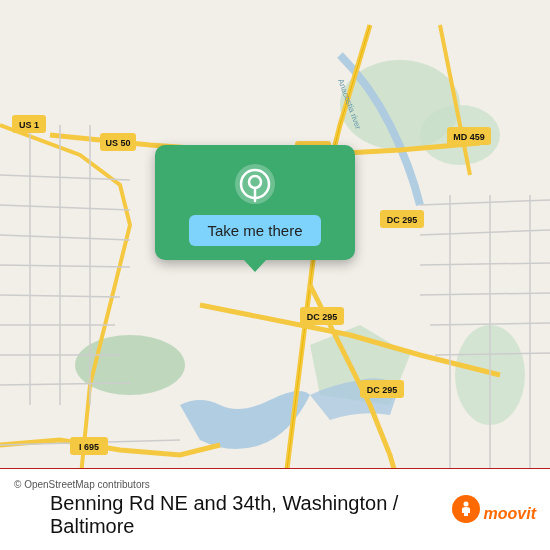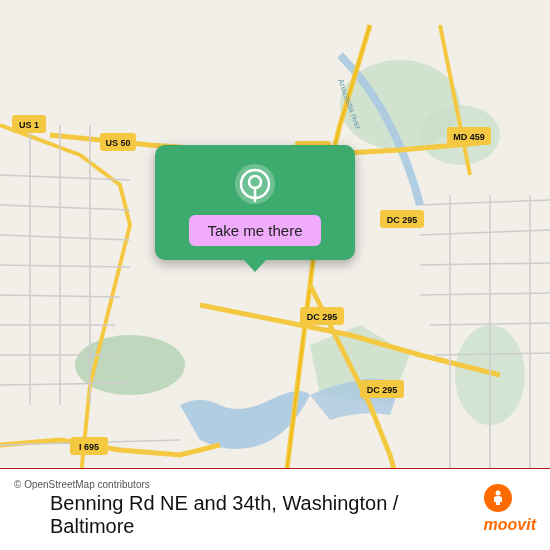--- a/index.html
+++ b/index.html
@@ -63,23 +63,22 @@
     .bottom-location {
       font-size: 20px;
       color: #111;
       font-weight: 500;
       margin-top: 2px;
       margin-left: 36px;
     }
 
     .moovit-logo {
       display: flex;
-      align-items: flex-start;
+      align-items: flex-end;
       gap: 4px;
-      flex-direction: column;
     }
 
     .moovit-icon {
       width: 28px;
       height: 28px;
       background: #ff6a00;
       border-radius: 50%;
       display: flex;
       align-items: center;
       justify-content: center;
@@ -124,21 +123,21 @@
       border-top: 13px solid #3dab6e;
     }
 
     .pin-icon {
       width: 42px;
       height: 42px;
       margin-bottom: 10px;
     }
 
     .take-me-btn {
-      background: #f0abfc;
+      background: #7dd3fc;
       color: #222;
       border: none;
       border-radius: 6px;
       padding: 7px 18px;
       font-size: 15px;
       font-weight: 500;
       cursor: pointer;
       white-space: nowrap;
     }
   </style>

